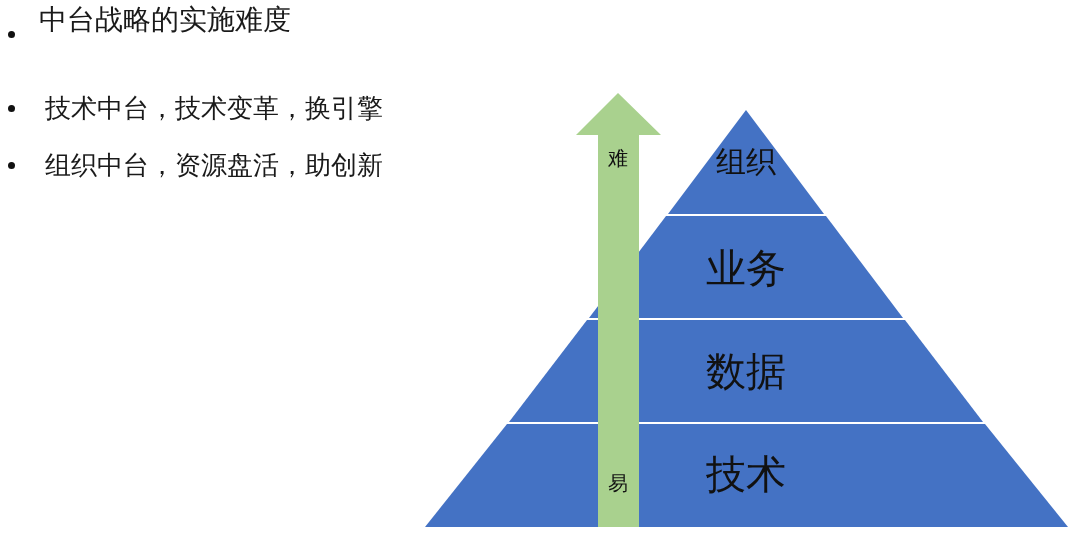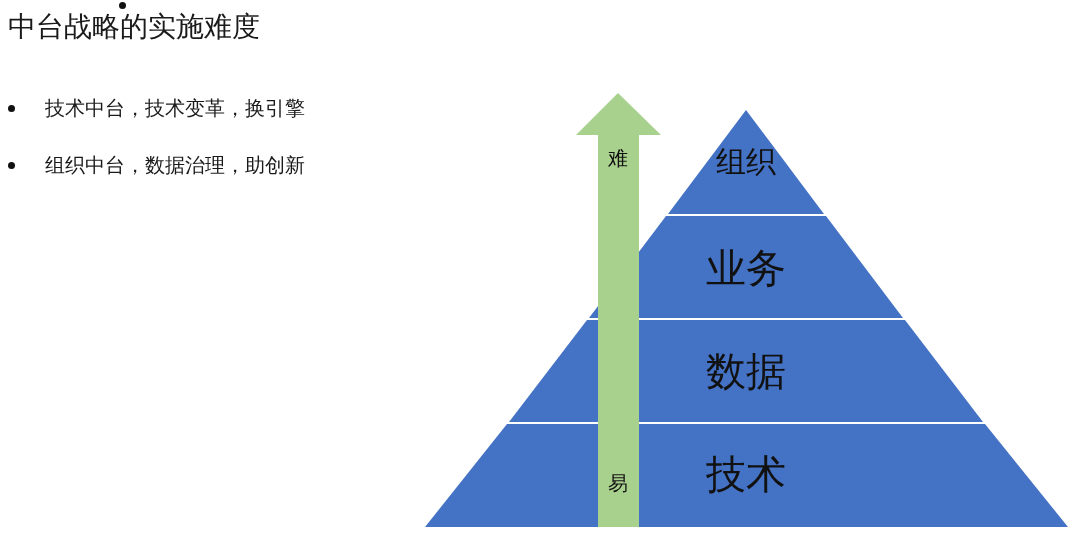--- a/index.html
+++ b/index.html
@@ -1,41 +1,41 @@
 <!DOCTYPE html>
 <html><head>
 <meta charset="utf-8">
 <style>
   html, body { margin:0; padding:0; background:#ffffff; }
   body { width:1080px; height:550px; position:relative; overflow:hidden;
          font-family:"DejaVu Sans", "Liberation Sans", sans-serif; color:#1a1a1a; }
-  .title { position:absolute; left:8px; top:2px; font-size:28px; line-height:36px; display:flex; align-items:center;flex-direction:column; }
+  .title { position:absolute; left:8px; top:2px; font-size:28px; line-height:36px; display:flex; align-items:flex-end; }
   .bullet { display:inline-block; width:7px; height:7px; border-radius:50%; background:#111; margin-right:24px; }
   .list { position:absolute; left:8px; top:80px; margin:0; padding:0; list-style:none; }
-  .list li { display:flex; align-items:center; font-size:20px; height:57px; line-height:57px; }
+  .list li { display:flex; align-items:center; font-size:26px; height:57px; line-height:57px; }
   .list li .bullet { margin-right:30px; }
   svg.diagram { position:absolute; left:0; top:0; }
   .layer-label { font-family:"DejaVu Sans", "Liberation Sans", sans-serif; fill:#111; }
 </style>
 </head>
 <body>
 
 <div class="title">
   <span class="bullet"></span>
   <span>中台战略的实施难度</span>
 </div>
 
 <ul class="list">
   <li>
       <span class="bullet"></span>
       <span>技术中台，技术变革，换引擎</span>
     </li>
   <li>
       <span class="bullet"></span>
-      <span>组织中台，数据治理，助创新</span>
+      <span>组织中台，资源盘活，助创新</span>
     </li>
 </ul>
 
 <svg class="diagram" width="1080" height="550" viewBox="0 0 1080 550">
 
   <polygon points="746,110 668,214 824,214" fill="#4472C4"></polygon>
   <polygon points="666,216 826,216 903,318 589,318" fill="#4472C4"></polygon>
   <polygon points="587,320 905,320 983,422 509,422" fill="#4472C4"></polygon>
   <polygon points="507,424 985,424 1068,527 425,527" fill="#4472C4"></polygon>
 

